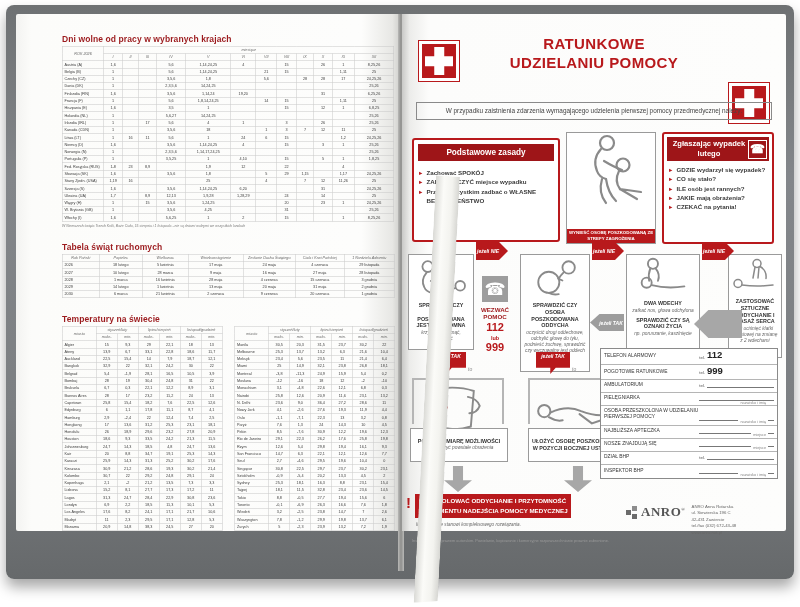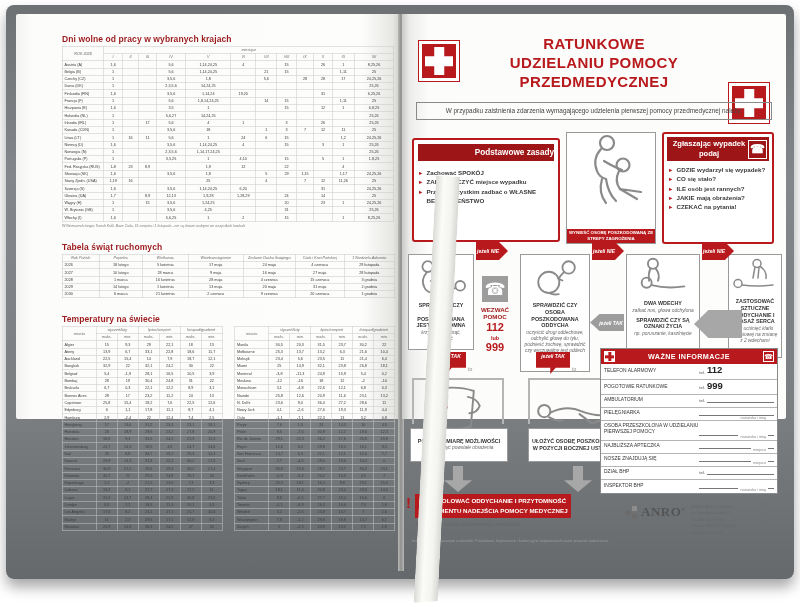--- a/index.html
+++ b/index.html
@@ -2,21 +2,21 @@
 <html><head>
 <meta charset="utf-8">
 <style>
   * { margin:0; padding:0; box-sizing:border-box; }
   html,body { width:800px; height:607px; }
   body { position:relative; background:#fff; font-family:"Liberation Sans",sans-serif; overflow:hidden; }
 
   .cover { position:absolute; left:6px; top:5px; width:788px; height:574px;
            background:linear-gradient(180deg,#6e7173,#83868a 30%,#7c7f82 70%,#66696b);
            border-radius:8px; box-shadow:0 8px 14px rgba(0,0,0,.35); }
-  .page { position:absolute; top:14px; width:384px; height:405px; }
+  .page { position:absolute; top:14px; width:384px; height:517px; }
   .page-left  { left:16px;  background:linear-gradient(90deg,#f3f3f1 0%,#fcfcfa 4%,#fdfdfc 90%,#e7e7e4 98%,#cfcfcc 100%); border-radius:2px 0 0 2px; }
   .page-right { left:402px; background:linear-gradient(90deg,#c9c9c7 0%,#ececea 2%,#fcfcfb 7%,#fdfdfc 100%); border-radius:0 2px 2px 0; }
   .gutter { position:absolute; left:398px; top:14px; width:6px; height:557px;
             background:linear-gradient(90deg,#b9b9b7,#8f8f8d,#b9b9b7); }
 
   .ribbon { position:absolute; left:436px; top:176px; width:24px; height:428px; z-index:30;
             transform:rotate(3deg); transform-origin:top center;
             background:linear-gradient(90deg,#d9d9d5,#fbfbf8 35%,#f3f3ef 70%,#d6d6d2);
             box-shadow:1px 2px 3px rgba(0,0,0,.28);
             clip-path:polygon(0 0,100% 0,100% 99.3%,0 100%); }
@@ -1097,27 +1097,26 @@
 
   <div class="rp cross" style="left:16px;top:26px;width:42px;height:42px;">
       <div class="ci"></div>
     </div>
   <div class="rp cross" style="left:326px;top:26px;width:42px;height:42px;">
       <div class="ci"></div>
     </div>
   <div class="rp main-title" style="left:66px;top:20px;width:252px;">
     <div>RATUNKOWE</div>
     <div>UDZIELANIU POMOCY</div>
-    <div>PRZEDMEDYCZNEJ</div>
   </div>
 
   <div class="rp intro-box" style="left:14px;top:88px;width:356px;">W przypadku zaistnienia zdarzenia wymagającego udzielenia pierwszej pomocy przedmedycznej należy:</div>
 
   <div class="redbox" style="left:10px;top:124px;width:148px;height:104px;">
-    <div class="redbar" style="margin:4px;height:17px;line-height:17px;font-size:8.2px;text-align:right;">Podstawowe zasady</div>
+    <div class="redbar" style="margin:4px;height:17px;line-height:17px;font-size:8.2px;">Podstawowe zasady</div>
     <div class="bullets">
         <div class="bli">
           <span class="arr">►</span>
           <span>Zachować SPOKÓJ</span>
         </div>
         <div class="bli">
           <span class="arr">►</span>
           <span>ZABEZPIECZYĆ miejsce wypadku</span>
         </div>
         <div class="bli">
@@ -1135,21 +1134,21 @@
       <circle cx="52" cy="32" r="6.5"></circle>
       <path d="M48 38 q-5 10 1 18"></path>
       <path d="M49 56 l17 10 M49 56 l21 3"></path>
       <path d="M31 46 q-4 14 4 24 M35 46 q2 14 10 22"></path>
     </svg>
     <div class="redcap">WYNIEŚĆ OSOBĘ POSZKODOWANĄ ZE STREFY ZAGROŻENIA</div>
   </div>
 
   <div class="redbox" style="left:260px;top:118px;width:112px;height:112px;">
     <div class="redbar" style="margin:3px;height:24px;font-size:7.6px;line-height:1.35;display:flex;align-items:center;">
-      <span style="flex:1;padding-left:3px;">Zgłaszając wypadek podaj</span>
+      <span style="flex:1;padding-left:3px;">Zgłaszając wypadek lutego</span>
       <span style="width:19px;height:19px;border:1px solid #fff;margin-right:2px;display:flex;align-items:center;justify-content:center;font-size:12px;font-style:normal;">☎</span>
     </div>
     <div class="bullets" style="padding-top:2px;">
         <div class="bli">
           <span class="arr">►</span>
           <span>GDZIE wydarzył się wypadek?</span>
         </div>
         <div class="bli">
           <span class="arr">►</span>
           <span>CO się stało?</span>
@@ -1267,25 +1266,20 @@
 
   <div class="bang" style="left:4px;top:480px;">!</div>
   <div class="banner" style="left:13px;top:480px;width:156px;height:24px;">
     <div>KONTROLOWAĆ ODDYCHANIE I PRZYTOMNOŚĆ</div>
     <div>DO MOMENTU NADEJŚCIA POMOCY MEDYCZNEJ</div>
   </div>
   <div class="disc" style="left:14px;top:508px;">Instrukcja nie stanowi kompleksowego rozwiązania.</div>
   <div class="copy" style="left:10px;top:524px;width:300px;">Instrukcja objęta prawem autorskim. Powielanie, kopiowanie i komercyjne rozpowszechnianie prawnie zabronione.</div>
 
   <div class="info" style="left:198px;top:334px;width:178px;">
-    <div class="info-head">
-      <div class="crossw"></div>
-      <div class="info-title">WAŻNE INFORMACJE</div>
-      <div class="phonew">☎</div>
-    </div>
     <div>
         <div class="ir">
           <div class="ir-lab">TELEFON ALARMOWY</div>
           <div class="ir-fill">
             <span class="ir-tel">tel.</span>
             <span class="ir-val">112</span>
           </div>
         </div>
         <div class="ir">
           <div class="ir-lab">POGOTOWIE RATUNKOWE</div>

